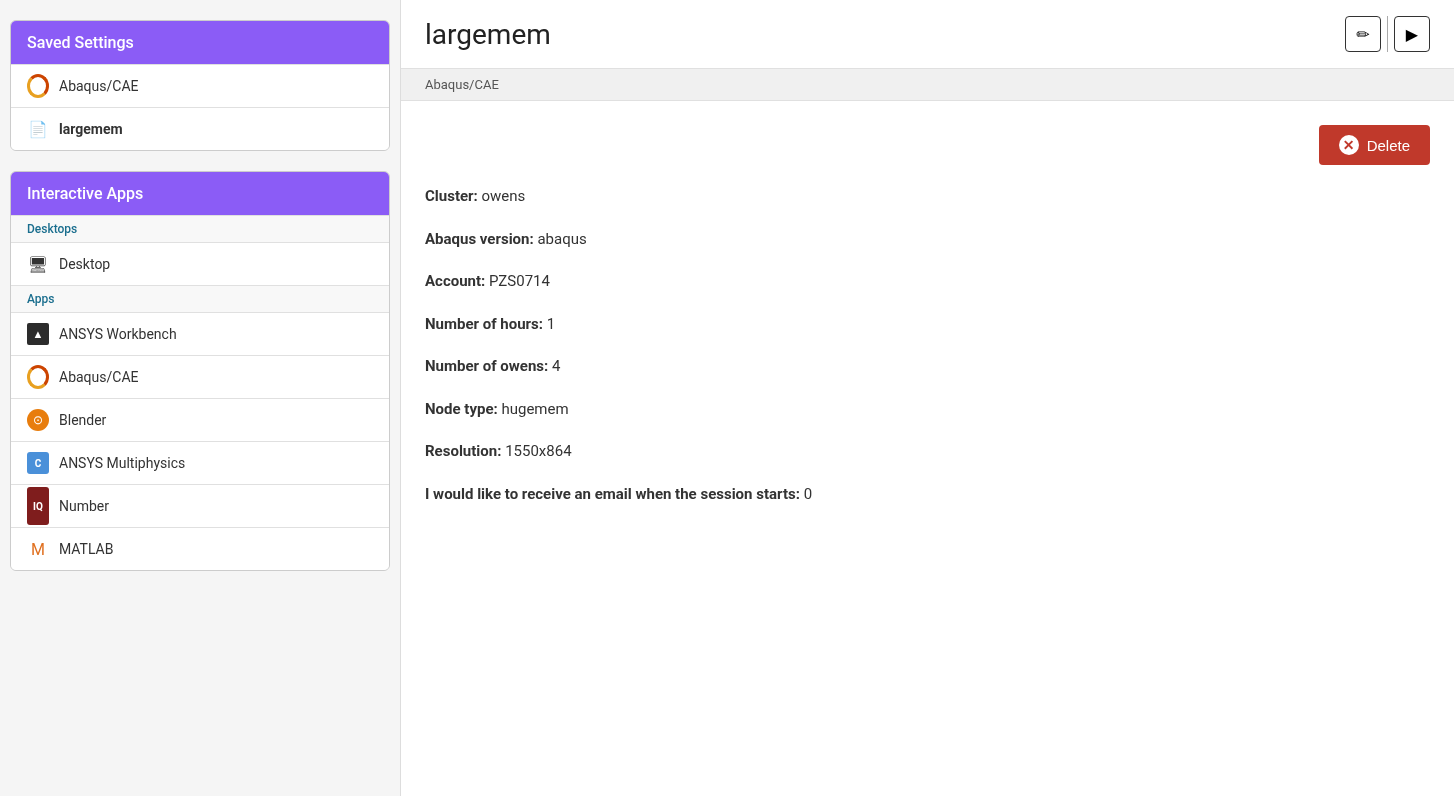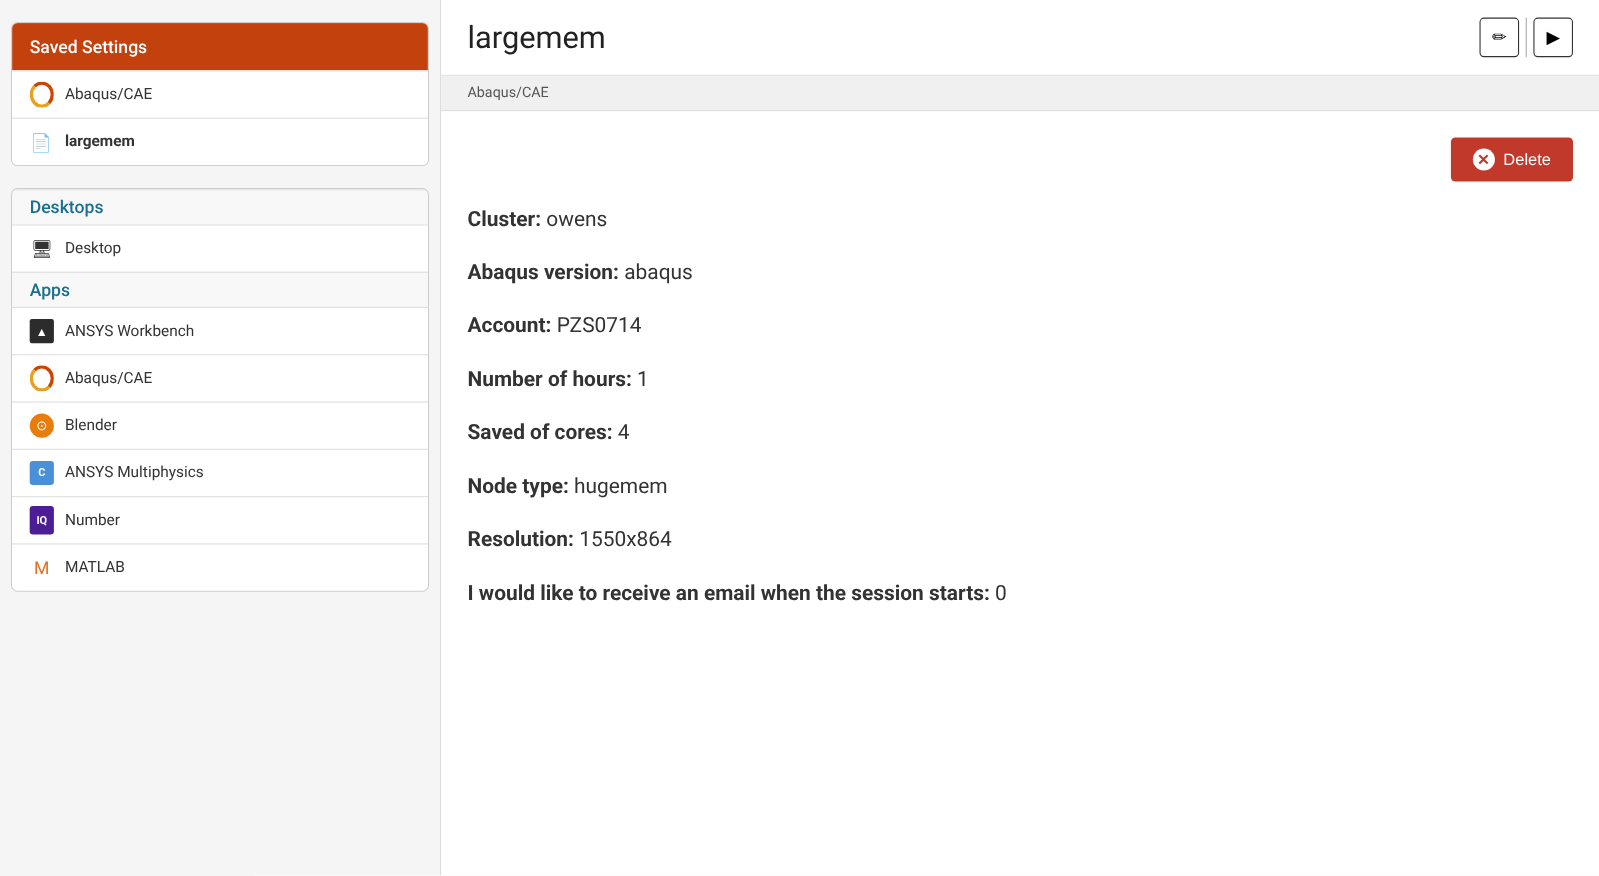--- a/index.html
+++ b/index.html
@@ -22,21 +22,21 @@
     }
 
     .sidebar-section {
       margin-bottom: 20px;
       border: 1px solid #ccc;
       border-radius: 6px;
       overflow: hidden;
     }
 
     .sidebar-header {
-      background: #c2410c;
+      background: #8b5cf6;
       color: white;
       padding: 12px 16px;
       font-size: 16px;
       font-weight: 500;
     }
 
     .sidebar-item {
       display: flex;
       align-items: center;
       padding: 10px 16px;
@@ -55,21 +55,21 @@
       align-items: center;
       justify-content: center;
       flex-shrink: 0;
     }
 
     
     .sidebar-category {
       padding: 6px 16px;
       background: #f8f8f8;
       border-top: 1px solid #e0e0e0;
-      font-size: 16px;
+      font-size: 12px;
       color: #1a6e8e;
       font-weight: 500;
     }
 
     
     .sidebar-item.selected {
       font-weight: bold;
     }
 
     
@@ -127,21 +127,21 @@
       font-size: 13px;
       color: #555;
     }
 
     .detail-area {
       padding: 24px 24px;
     }
 
     .detail-row {
       margin-bottom: 20px;
-      font-size: 19px;
+      font-size: 15px;
       line-height: 1.5;
     }
 
     .detail-label {
       font-weight: bold;
     }
 
     .detail-value {
       font-weight: normal;
     }
@@ -194,22 +194,22 @@
       border-radius: 3px;
       display: flex;
       align-items: center;
       justify-content: center;
       color: white;
       font-size: 10px;
       font-weight: bold;
     }
     .icon-iqmol {
       width: 22px;
-      height: 26px;
-      background: #4c1d95;
+      height: 38px;
+      background: #7f1d1d;
       border-radius: 3px;
       display: flex;
       align-items: center;
       justify-content: center;
       color: white;
       font-size: 10px;
       font-weight: bold;
     }
     
     .abaqus-logo {
@@ -256,20 +256,23 @@
       <span class="icon abaqus-logo"></span>
       <span>Abaqus/CAE</span>
     </div>
     <div class="sidebar-item selected">
       <span class="icon" style="font-size:16px;">📄</span>
       <span>largemem</span>
     </div>
   </div>
 
   <div class="sidebar-section">
+    <div class="sidebar-header">
+      <span>Interactive Apps</span>
+    </div>
 
     <div class="sidebar-category">
       <span>Desktops</span>
     </div>
     <div class="sidebar-item">
       <span class="icon" style="font-size:16px;">🖥</span>
       <span>Desktop</span>
     </div>
 
     <div class="sidebar-category">
@@ -359,21 +362,21 @@
       <span class="detail-label">Account:</span>
       <span class="detail-value"> </span><span>PZS0714</span>
     </div>
 
     <div class="detail-row">
       <span class="detail-label">Number of hours:</span>
       <span class="detail-value"> </span><span>1</span>
     </div>
 
     <div class="detail-row">
-      <span class="detail-label">Saved of cores:</span>
+      <span class="detail-label">Number of owens:</span>
       <span class="detail-value"> </span><span>4</span>
     </div>
 
 
     <div class="detail-row">
       <span class="detail-label">Node type:</span>
       <span class="detail-value"> </span><span>hugemem</span>
     </div>
 
     <div class="detail-row">

